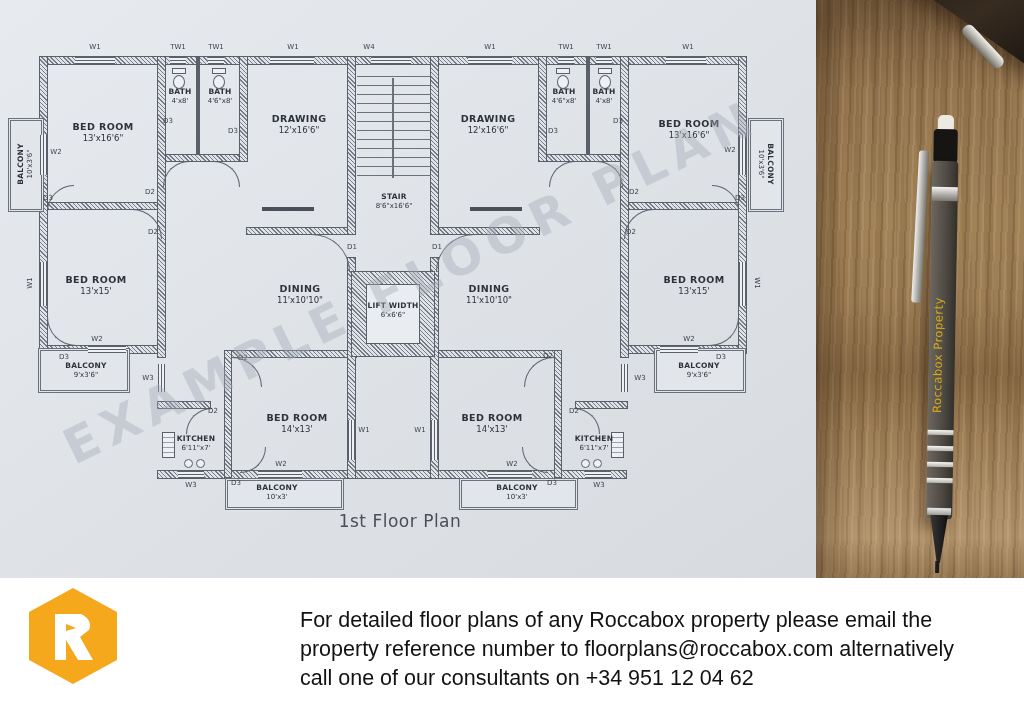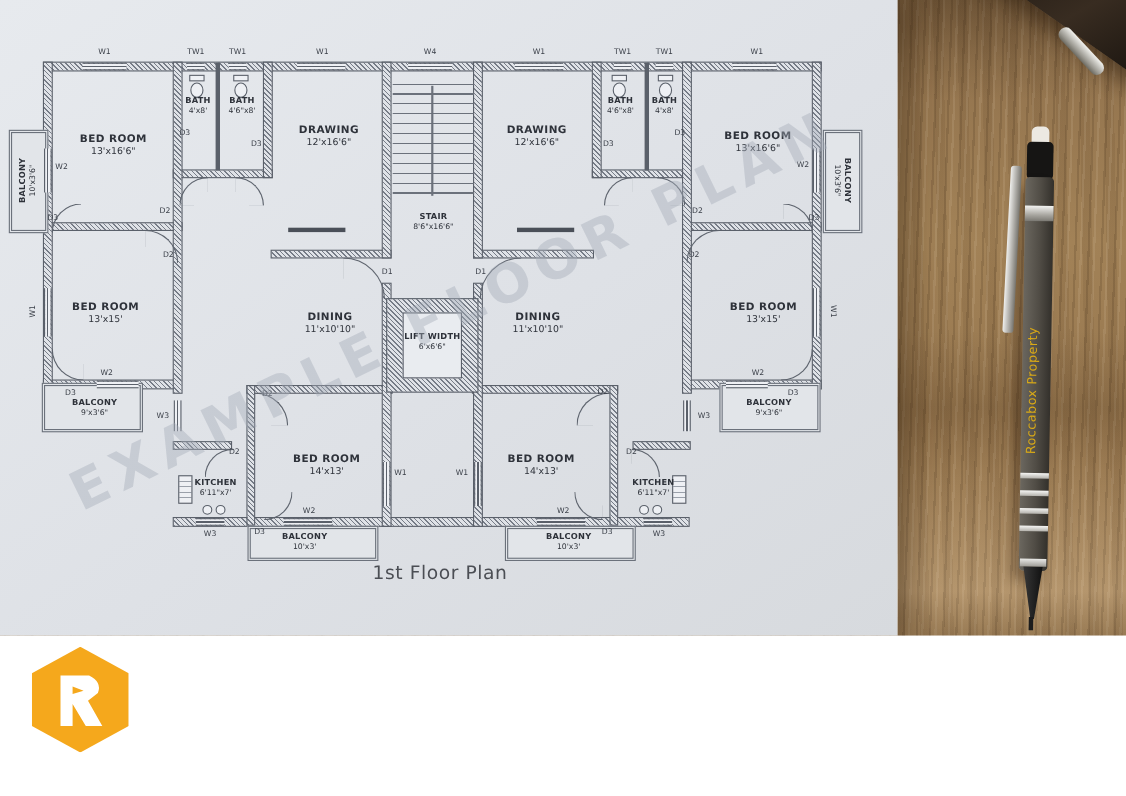--- a/index.html
+++ b/index.html
@@ -272,21 +272,21 @@
             <div class="dm">10'x3'6"</div>
           </div>
           <div class="room small" style="left: 766px; top: 164px; transform: translate(-50%, -50%) rotate(90deg);">
             <div class="nm">BALCONY</div>
             <div class="dm">10'x3'6"</div>
           </div>
           <div class="tag" style="left: 95px; top: 47px;">W1</div>
           <div class="tag" style="left: 178px; top: 47px;">TW1</div>
           <div class="tag" style="left: 216px; top: 47px;">TW1</div>
           <div class="tag" style="left: 293px; top: 47px;">W1</div>
-          <div class="tag" style="left: 391px; top: 47px;">W4</div>
+          <div class="tag" style="left: 369px; top: 47px;">W4</div>
           <div class="tag" style="left: 490px; top: 47px;">W1</div>
           <div class="tag" style="left: 566px; top: 47px;">TW1</div>
           <div class="tag" style="left: 604px; top: 47px;">TW1</div>
           <div class="tag" style="left: 688px; top: 47px;">W1</div>
           <div class="tag" style="left: 56px; top: 152px;">W2</div>
           <div class="tag" style="left: 48px; top: 198px;">D3</div>
           <div class="tag" style="left: 30px; top: 283px; transform: translate(-50%, -50%) rotate(-90deg);">W1</div>
           <div class="tag" style="left: 730px; top: 150px;">W2</div>
           <div class="tag" style="left: 740px; top: 198px;">D3</div>
           <div class="tag" style="left: 757px; top: 283px; transform: translate(-50%, -50%) rotate(90deg);">W1</div>
@@ -340,15 +340,20 @@
     </div>
   </div>
 
   <div class="footer">
     <div class="hex" id="logo-hex" style="background: rgb(245, 168, 28);">
       <svg width="100" height="96" viewBox="0 0 100 96">
         <path d="M32 72 L32 26 L58 26 Q70 32 66 42 L57 49 L70 72 L55 72 L43 52 L43 72 Z
                  M43 36 L43 43 L53 40 Z" fill="#ffffff"></path>
       </svg>
     </div>
+    <div class="ftext">
+      <div>For detailed floor plans of any Roccabox property please email the</div>
+      <div>property reference number to floorplans@roccabox.com alternatively</div>
+      <div>call one of our consultants on +34 951 12 04 62</div>
+    </div>
   </div>
 
 </div>
 
 </body></html>

